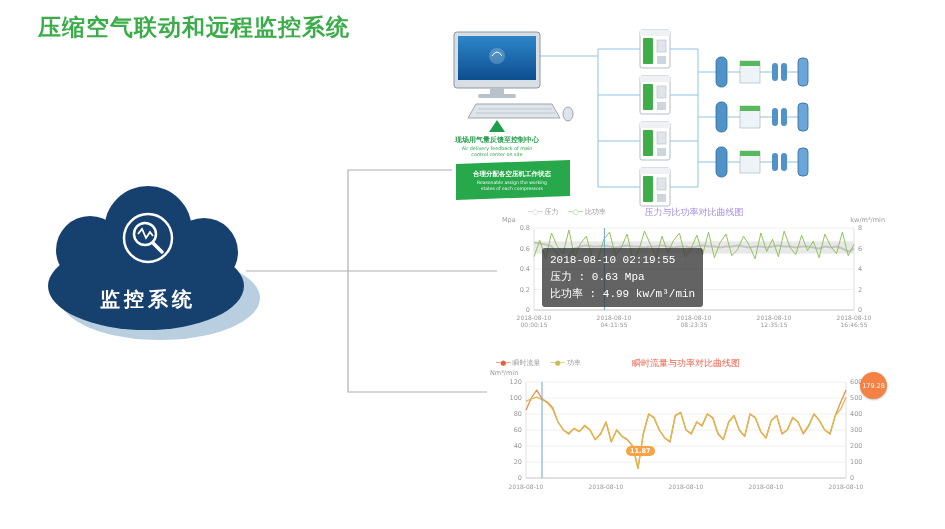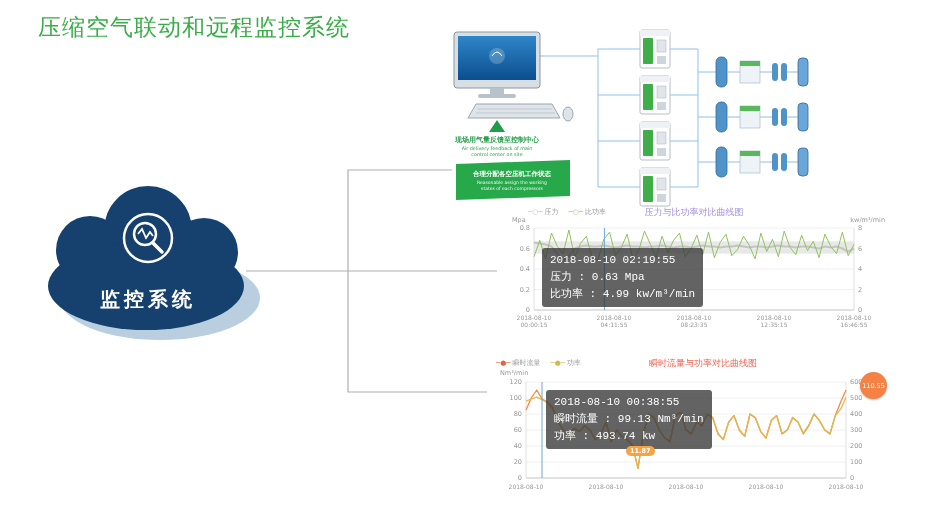--- a/index.html
+++ b/index.html
@@ -1,38 +1,38 @@
 <!DOCTYPE html>
 <html><head>
 <meta charset="utf-8">
 <style>
   html,body{margin:0;padding:0;background:#fff;}
   .slide{position:relative;width:945px;height:529px;background:#fff;overflow:hidden;
          font-family:"DejaVu Sans","Liberation Sans",sans-serif;}
-  .slide-title{position:absolute;left:38px;top:12px;margin:0;font-size:23px;font-weight:normal;
+  .slide-title{position:absolute;left:38px;top:12px;margin:0;font-size:23px;font-weight:bold;
                color:#3bac49;letter-spacing:1px;}
   .connectors,.cloud-svg,.diagram-svg{position:absolute;}
   .connectors{left:0;top:0;pointer-events:none;}
   .cloud-svg{left:28px;top:186px;}
   .diagram-svg{left:448px;top:26px;}
   .chart{position:absolute;}
   .chart1{left:498px;top:206px;width:388px;height:142px;}
   .chart2{left:488px;top:356px;width:398px;height:156px;}
   .chart-svg{position:absolute;left:0;top:0;}
   .chart-legend{position:absolute;display:flex;gap:10px;align-items:center;font-size:7px;color:#999;z-index:3;}
   .chart1 .chart-legend{left:30px;top:1px;justify-content:flex-end;}
   .chart2 .chart-legend{left:8px;top:2px;}
   .legend-marker{margin-right:2px;}
   .chart-title{position:absolute;font-size:9px;font-weight:normal;text-align:center;z-index:3;}
   .chart1 .chart-title{left:36px;width:320px;top:0;}
   .chart2 .chart-title{left:38px;width:320px;top:1px;}
   .axis-unit{position:absolute;font-size:6.5px;color:#999;z-index:3;}
-  .chart1 .unit-left{left:14px;top:10px;}
+  .chart1 .unit-left{left:4px;top:10px;}
   .chart1 .unit-right{right:1px;top:10px;}
-  .chart2 .unit-left{left:12px;top:13px;}
+  .chart2 .unit-left{left:2px;top:13px;}
   .tooltip{position:absolute;background:rgba(55,55,55,0.78);color:#fff;font-size:11px;
            line-height:1.55;padding:4px 8px;border-radius:3px;white-space:nowrap;z-index:5;font-family:Liberation Mono, monospace;}
   .chart1 .tooltip{left:44px;top:42px;}
   .chart2 .tooltip{left:58px;top:34px;}
   .badge{position:absolute;width:27px;height:27px;border-radius:50%;background:#f58144;color:#fff;
          font-size:6.5px;display:flex;align-items:center;justify-content:center;z-index:6;
          box-shadow:0 1px 2px rgba(0,0,0,0.25);}
   .chart2 .badge{left:372px;top:16px;}
   .marker-label{position:absolute;background:#f5a345;color:#fff;font-size:6.5px;padding:1px 4px;
                 border-radius:7px;z-index:6;font-weight:bold;}
@@ -258,24 +258,19 @@
         <text x="278" y="133" text-anchor="middle" font-size="6" fill="#999"><tspan x="278" dy="0">2018-08-10</tspan></text>
         <text x="358" y="133" text-anchor="middle" font-size="6" fill="#999"><tspan x="358" dy="0">2018-08-10</tspan></text>
         <polyline points="38.0,54.0 43.3,42.0 48.7,34.0 54.0,42.8 59.3,46.0 64.7,51.6 70.0,66.0 75.3,74.0 80.7,78.0 86.0,72.4 91.3,75.6 96.7,70.0 102.0,74.0 107.3,83.6 112.7,78.0 118.0,66.0 123.3,86.0 128.7,74.0 134.0,80.4 139.3,83.6 144.7,90.0 150.0,112.4 155.3,78.0 160.7,58.0 166.0,62.0 171.3,74.0 176.7,82.0 182.0,86.0 187.3,59.6 192.7,56.4 198.0,74.0 203.3,78.0 208.7,66.0 214.0,70.0 219.3,58.0 224.7,62.0 230.0,78.0 235.3,83.6 240.7,66.0 246.0,59.6 251.3,74.0 256.7,80.4 262.0,58.0 267.3,62.0 272.7,75.6 278.0,82.0 283.3,64.4 288.7,59.6 294.0,78.0 299.3,74.0 304.7,62.0 310.0,66.0 315.3,78.0 320.7,70.0 326.0,58.0 331.3,64.4 336.7,74.0 342.0,78.0 347.3,59.6 352.7,46.0 358.0,34.0" fill="none" stroke="#f08c4a" stroke-width="1.3" stroke-linejoin="round"></polyline>
         <polyline points="38.0,45.2 43.3,43.0 48.7,41.2 54.0,43.6 59.3,46.8 64.7,53.2 70.0,66.0 75.3,74.0 80.7,77.2 86.0,72.4 91.3,75.6 96.7,69.2 102.0,74.0 107.3,83.6 112.7,77.2 118.0,66.0 123.3,85.2 128.7,74.0 134.0,80.4 139.3,83.6 144.7,90.0 150.0,112.4 155.3,77.2 160.7,58.0 166.0,61.2 171.3,74.0 176.7,82.0 182.0,85.2 187.3,59.6 192.7,56.4 198.0,74.0 203.3,77.2 208.7,66.0 214.0,69.2 219.3,58.0 224.7,61.2 230.0,77.2 235.3,83.6 240.7,66.0 246.0,59.6 251.3,74.0 256.7,80.4 262.0,58.0 267.3,61.2 272.7,75.6 278.0,82.0 283.3,64.4 288.7,59.6 294.0,77.2 299.3,74.0 304.7,61.2 310.0,66.0 315.3,77.2 320.7,69.2 326.0,58.0 331.3,64.4 336.7,74.0 342.0,77.2 347.3,59.6 352.7,53.2 358.0,41.2" fill="none" stroke="#e0b84e" stroke-width="1.3" stroke-linejoin="round"></polyline>
         <line x1="54" y1="26" x2="54" y2="122" stroke="#6aa7d8" stroke-width="1"></line>
       </svg>
     <div class="chart-legend" id="chart2-legend">
         <span class="legend-item"><span class="legend-marker" style="color: rgb(232, 96, 62);">─●─</span><span>瞬时流量</span></span>
         <span class="legend-item"><span class="legend-marker" style="color: rgb(205, 187, 78);">─●─</span><span>功率</span></span>
       </div>
-    <div class="chart-title" style="color: rgb(240, 97, 77); padding-left: 17px;">瞬时流量与功率对比曲线图</div>
+    <div class="chart-title" style="color: rgb(240, 97, 77);">瞬时流量与功率对比曲线图</div>
     <div class="axis-unit unit-left">Nm³/min</div>
-    <div class="tooltip">
-      <div>2018-08-10 00:38:55</div>
-      <div>瞬时流量 : 99.13 Nm³/min</div>
-      <div>功率 : 493.74 kw</div>
-    </div>
-    <div class="badge">110.55</div>
+    <div class="badge">179.28</div>
     <div class="marker-label">11.87</div>
   </div>
 
 </div>
 
 </body></html>

